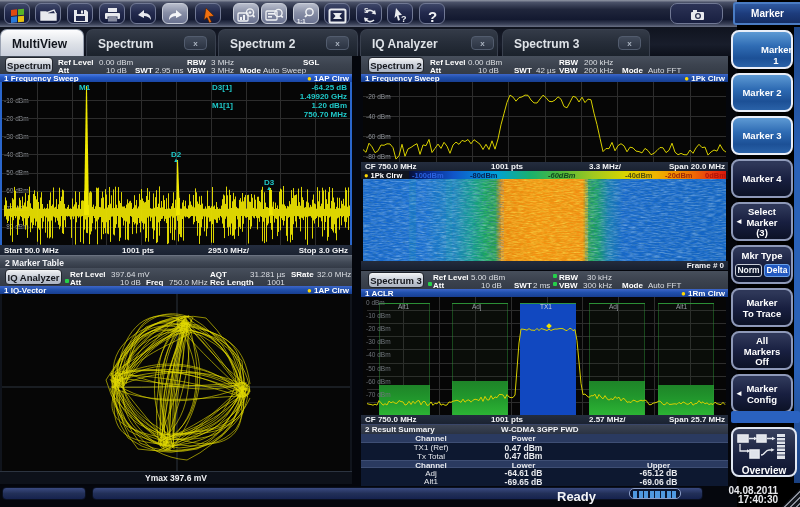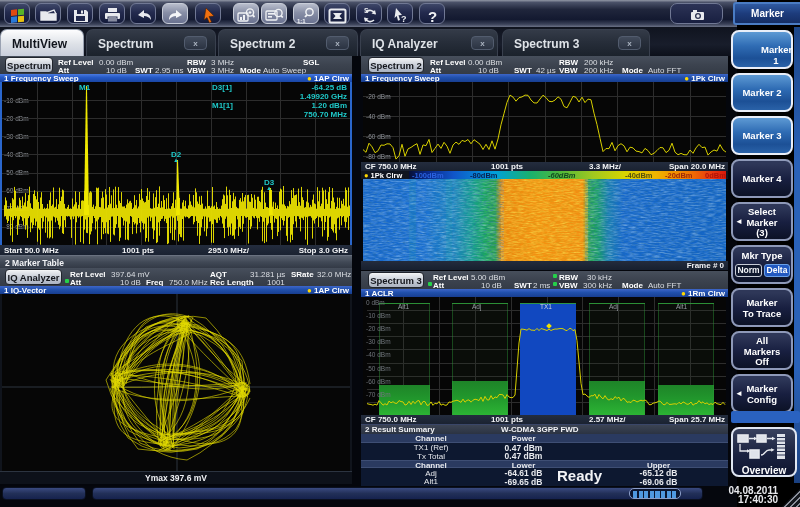--- a/index.html
+++ b/index.html
@@ -584,21 +584,21 @@
       </svg>
       <div class="abs b" style="left:0;right:0;top:36px;font-size:10px;color:#fff;text-align:center;">Overview</div>
     </div>
     <div class="abs b" style="left:700px;top:485px;width:78px;text-align:right;font-size:10px;color:#e8e9ec;z-index:9;">04.08.2011</div>
     <div class="abs b" style="left:700px;top:494px;width:78px;text-align:right;font-size:10px;color:#e8e9ec;z-index:9;">17:40:30</div>
     <div class="abs" style="left:782px;top:489px;width:18px;height:18px;background:repeating-linear-gradient(135deg,#8a8f9a 0 1.5px,#15181e 1.5px 4.5px);clip-path:polygon(100% 0,100% 100%,0 100%);z-index:10;"></div>
 
 <div class="abs" style="left:0;top:486px;width:737px;height:21px;background:#05070d;"></div>
     <div class="abs sseg" style="left:2px;top:487px;width:84px;height:13px;"></div>
     <div class="abs sseg" style="left:92px;top:487px;width:611px;height:13px;"></div>
-    <div class="abs b" style="left:557px;top:467px;font-size:15px;color:#f2f3f6;">Ready</div>
+    <div class="abs b" style="left:557px;top:489px;font-size:13px;color:#f2f3f6;">Ready</div>
     <div class="abs" style="left:629px;top:488px;width:52px;height:11px;border:1px solid #8a9cc8;border-radius:5px;background:#0c1530;overflow:hidden;">
       <div style="position:absolute;left:3.0px;top:2px;width:4.2px;height:7px;background:#4f98e0;"></div>
       <div style="position:absolute;left:8.6px;top:2px;width:4.2px;height:7px;background:#4f98e0;"></div>
       <div style="position:absolute;left:14.2px;top:2px;width:4.2px;height:7px;background:#4f98e0;"></div>
       <div style="position:absolute;left:19.8px;top:2px;width:4.2px;height:7px;background:#4f98e0;"></div>
       <div style="position:absolute;left:25.4px;top:2px;width:4.2px;height:7px;background:#4f98e0;"></div>
       <div style="position:absolute;left:31.0px;top:2px;width:4.2px;height:7px;background:#4f98e0;"></div>
       <div style="position:absolute;left:36.6px;top:2px;width:4.2px;height:7px;background:#4f98e0;"></div>
       <div style="position:absolute;left:42.2px;top:2px;width:4.2px;height:7px;background:#4f98e0;"></div>
     </div>

